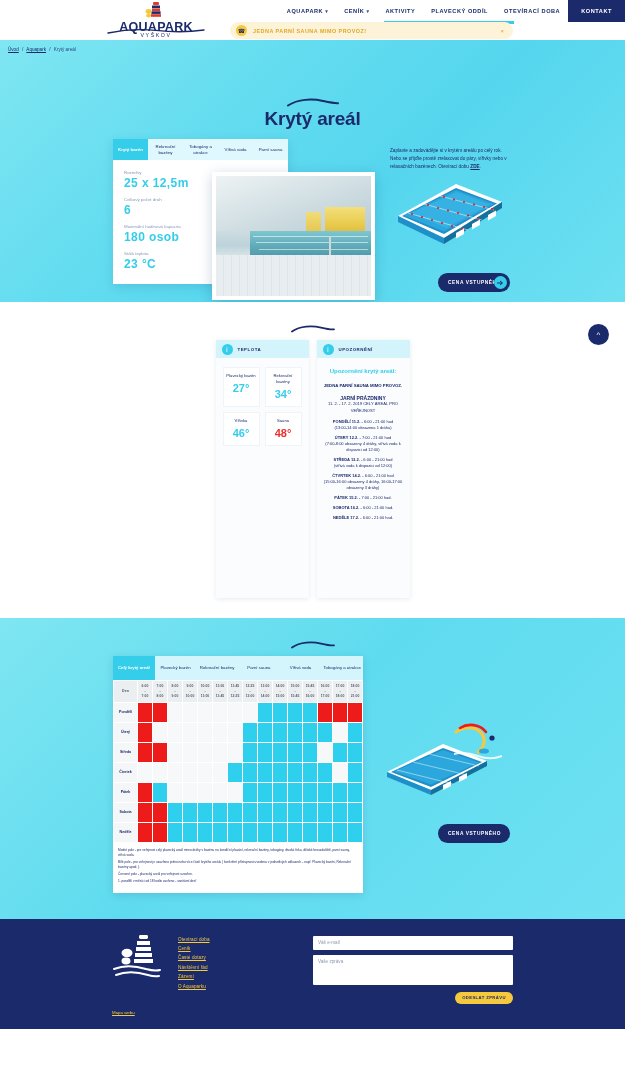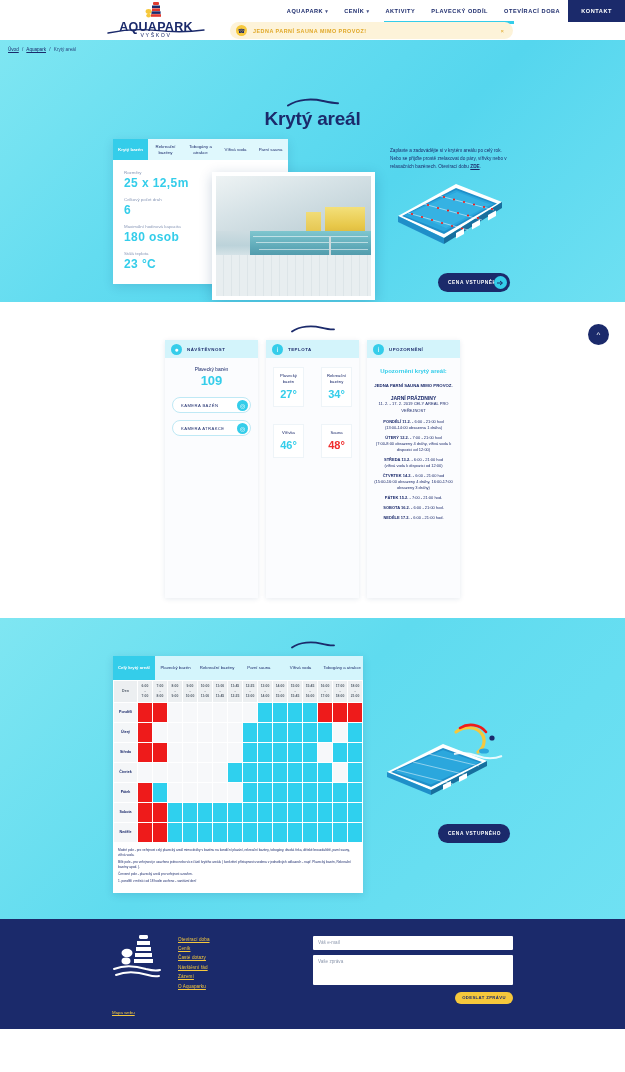--- a/index.html
+++ b/index.html
@@ -155,21 +155,21 @@
     display: flex; align-items: center; padding-left: 8px; margin-bottom: 7px; cursor: pointer;
     background: #ffffff;
   }
   .cam-btn .lbl { font-size: 4.2px; letter-spacing: .4px; color: #1b2a6b; }
   .cam-btn .circ {
     position: absolute; right: 2px; top: 2px; width: 11px; height: 11px; border-radius: 50%;
     background: #34cdea; display: flex; align-items: center; justify-content: center;
     color: #fff; font-size: 6px;
   }
 
-  .temp-grid { display: grid; grid-template-columns: 1fr 1fr; gap: 17px; }
+  .temp-grid { display: grid; grid-template-columns: 1fr 1fr; gap: 5px; }
   .temp-cell { background: #ffffff; border: 1px solid #eef4f8; padding: 5px 2px 6px; text-align: center; }
   .temp-cell .tl { font-size: 4.2px; color: #1b2a6b; line-height: 1.4; }
   .temp-cell .tv { font-size: 11px; font-weight: bold; color: #34cdea; margin-top: 3px; }
   .temp-cell .tv.hot { color: #ef2e2e; }
 
   .notice-title { text-align: center; font-size: 6px; font-weight: bold; color: #34cdea; line-height: 1.5; margin-bottom: 7px; }
   .notice-strong { text-align: center; font-size: 4.3px; font-weight: bold; color: #1b2a6b; line-height: 1.5; margin-bottom: 6px; }
   .notice-head { text-align: center; font-size: 5px; font-weight: bold; color: #1b2a6b; margin-top: 6px; }
   .notice-sub { text-align: center; font-size: 4.1px; color: #1b2a6b; line-height: 1.5; margin-bottom: 5px; }
   .notice-row { text-align: center; font-size: 4px; color: #1b2a6b; line-height: 1.5; margin-bottom: 4px; }
@@ -414,38 +414,20 @@
 
   <div class="sec-current">
     <div class="sec-swash">
       <svg width="46" height="9" viewBox="0 0 46 9">
         <path d="M2 6.5 C10 1, 22 0.5, 31 2.6 C36 3.8, 41 4.6, 44 4.4" stroke="#1b2a6b" stroke-width="1.8" fill="none" stroke-linecap="round"></path>
       </svg>
     </div>
 
     <div class="cards">
 
-      <div class="card">
-        <div class="card-head">
-          <div class="ic">●</div>
-          <div class="ttl">NÁVŠTĚVNOST</div>
-        </div>
-        <div class="card-body">
-          <div class="visit-label">Plavecký bazén</div>
-          <div class="visit-num">109</div>
-          <div class="cam-btn">
-            <span class="lbl">KAMERA BAZÉN</span>
-            <span class="circ">◎</span>
-          </div>
-          <div class="cam-btn">
-            <span class="lbl">KAMERA ATRAKCE</span>
-            <span class="circ">◎</span>
-          </div>
-        </div>
-      </div>
 
       <div class="card">
         <div class="card-head">
           <div class="ic">ℹ</div>
           <div class="ttl">TEPLOTA</div>
         </div>
         <div class="card-body">
           <div class="temp-grid">
             <div class="temp-cell">
               <div class="tl">Plavecký bazén</div>

